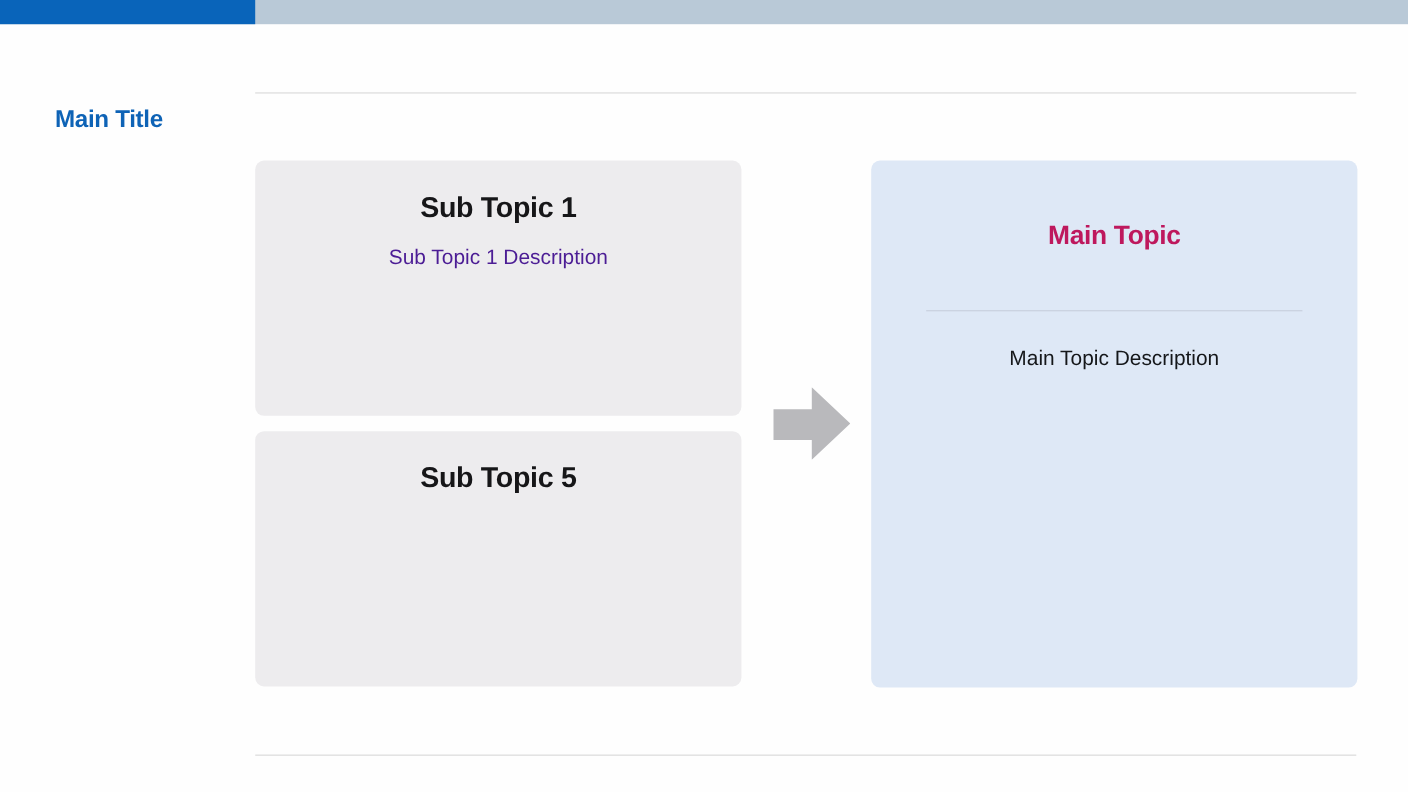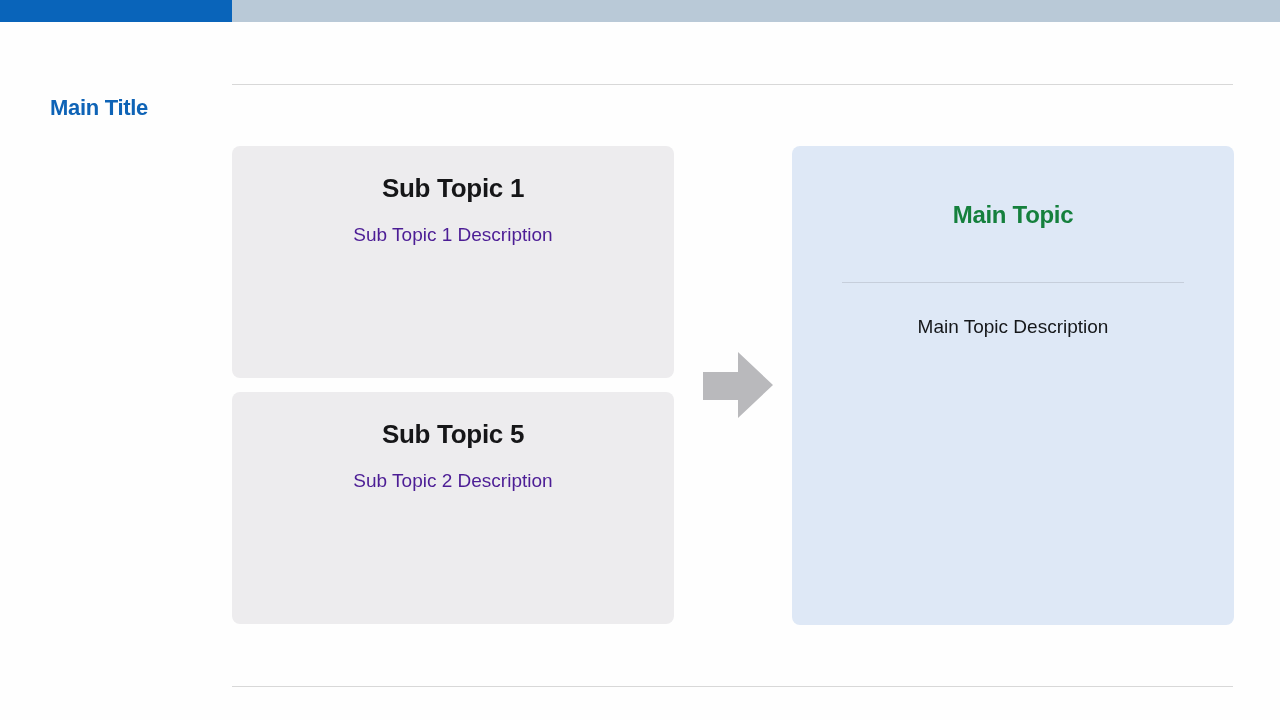--- a/index.html
+++ b/index.html
@@ -73,21 +73,21 @@
   .main-card {
     left: 792px; top: 146px;
     height: 479px;
     background: #dee8f6;
   }
   .main-card .card-title {
     margin-top: 54px;
     font-size: 24px; font-weight: bold;
     line-height: 30px;
     letter-spacing: -0.3px;
-    color: #15803d;
+    color: #be185d;
   }
   .main-card .card-divider {
     width: 342px; height: 1px;
     margin: 52px auto 0 auto;
     background: #c6cedb;
   }
   .main-card .card-desc {
     margin-top: 32px;
     font-size: 19px;
     line-height: 24px;
@@ -112,21 +112,20 @@
 <div class="rule rule-top"></div>
 <div class="rule rule-bottom"></div>
 
 <div class="card sub-card sub-card-1">
   <div class="card-title">Sub Topic 1</div>
   <div class="card-desc">Sub Topic 1 Description</div>
 </div>
 
 <div class="card sub-card sub-card-2">
   <div class="card-title">Sub Topic 5</div>
-  <div class="card-desc">Sub Topic 2 Description</div>
 </div>
 
 <svg class="flow-arrow" viewBox="0 0 70 66" xmlns="http://www.w3.org/2000/svg" aria-hidden="true">
   <polygon points="0,20 35,20 35,0 70,33 35,66 35,48 0,48" fill="#b9b9bc"></polygon>
 </svg>
 
 <div class="card main-card">
   <div class="card-title">Main Topic</div>
   <div class="card-divider"></div>
   <div class="card-desc">Main Topic Description</div>

